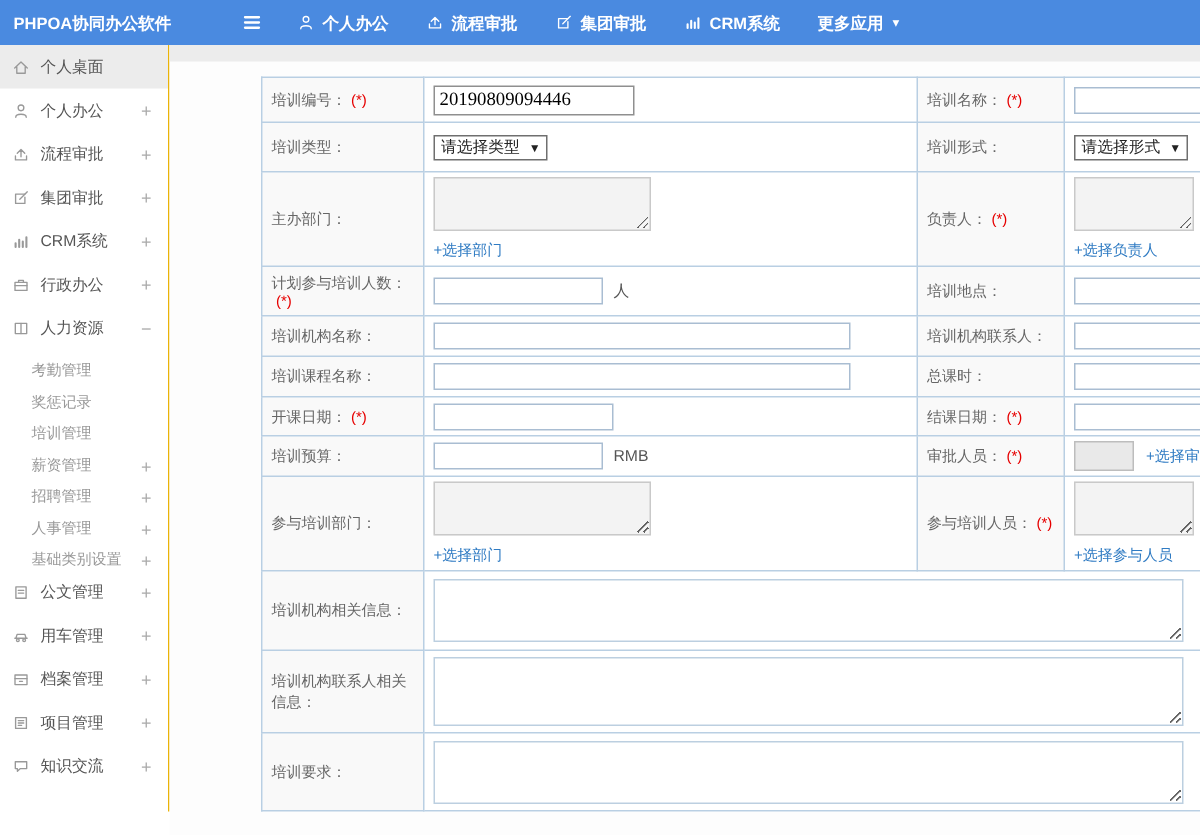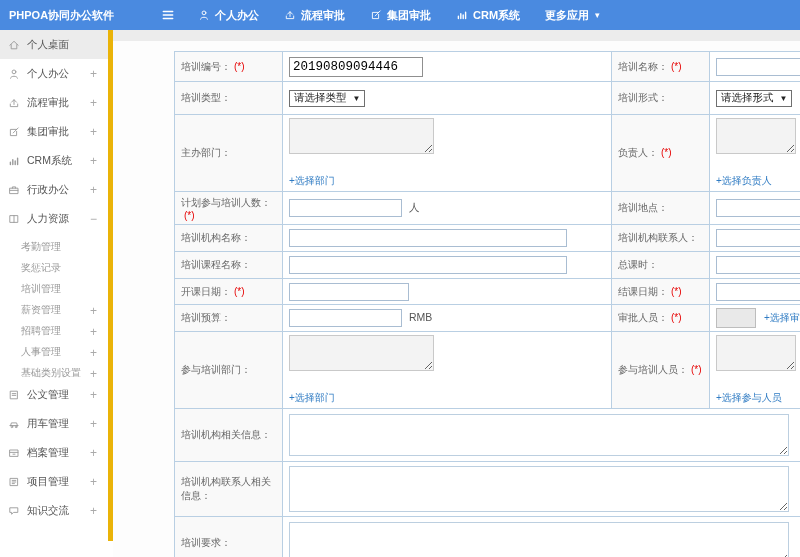--- a/index.html
+++ b/index.html
@@ -10,51 +10,51 @@
           display:flex;align-items:center;color:#fff;z-index:5}
   .brand{width:148px;padding-left:9px;font-size:11px;font-weight:bold;white-space:nowrap}
   .menu-btn{width:14px;height:14px;color:#fff;cursor:pointer;margin-left:4px}
   #topnav{display:flex;align-items:center;margin-left:23px;gap:25px}
   .nav-item{display:flex;align-items:center;gap:5px;font-size:11px;font-weight:bold;color:#fff;
             cursor:pointer;text-decoration:none;white-space:nowrap}
   .nav-item .ico{width:12px;height:12px}
   .caret{font-size:9px;margin-left:1px}
   
   #sidebar{position:absolute;top:30px;left:0;bottom:16px;width:113px;background:#fff;
-           border-right:5px solid #eab308;box-sizing:border-box;overflow:hidden}
+           border-right:1px solid #eab308;box-sizing:border-box;overflow:hidden}
   .side-item{height:29px;display:flex;align-items:center;gap:7px;padding:0 11px 0 8px;
              font-size:10.5px;color:#555;cursor:pointer;white-space:nowrap}
   .side-item.active{background:#ececec}
   .side-item .ico{width:12px;height:12px;color:#999;flex:0 0 auto}
   .side-sub{height:21px;display:flex;align-items:flex-end;padding:0 11px 0 21px;font-size:10px;
             color:#999;cursor:pointer;white-space:nowrap}
   .expander{margin-left:auto;color:#aaa;font-size:12px;line-height:1}
   
   .main{position:absolute;top:30px;left:113px;right:0;bottom:0;background:#fdfdfd;overflow:hidden}
   .strip{height:11px;background:#ececec}
   .page-title{display:flex;align-items:center;gap:3px;margin:8px 0 0 31px;
               font-size:15px;font-weight:bold;color:#444}
   .page-title .ico{width:11px;height:11px;color:var(--green,#3aaa35)}
   
   table.form{border-collapse:collapse;table-layout:fixed;width:835px;margin:10px 0 0 61px;background:#fff}
   .form td{border:1px solid var(--tbl-border,#b9cfe3);font-size:10px;color:#666;
            padding:3px 4px 3px 6px;vertical-align:middle}
   td.lbl{background:#f9f9f9}
   .req{color:var(--required,#e60000);margin-left:3px}
   .inp{height:16px;border:1px solid #a9bdd2;font-size:11px;padding:0 3px;vertical-align:middle;
-       background:#fff;font-family:Liberation Mono, monospace}
+       background:#fff;font-family:Liberation Serif, serif}
   .inp.dark{height:18px;border-color:#8f8f8f;font-size:12.5px}
   .suffix{margin-left:7px;font-size:10.5px;color:#555}
   .sel{display:inline-flex;align-items:center;gap:6px;height:17px;border:1px solid #6f6f6f;
        background:#fff;padding:0 4px;font-size:10.5px;color:#222;cursor:pointer;box-sizing:border-box}
   .sel .car{font-size:8px;color:#222}
   textarea{display:block;resize:both;box-sizing:border-box;font-size:11px;font-family:inherit}
   .ta-gray{background:#f3f3f3;border:1px solid #c9c9c9}
   .ta-white{background:#fff;border:1px solid #bccfe0}
-  .linkline{margin-top:20px}
+  .linkline{margin-top:6px}
   a.plink{color:var(--link,#2f7bc3);font-size:10px;text-decoration:none;cursor:pointer}
   a.plink.inline{margin-left:8px;vertical-align:middle}
   .graybox{height:16px;background:#e9e9e9;border:1px solid #bdbdbd;vertical-align:middle}
   .ico{display:inline-block}
   .ico svg{width:100%;height:100%;display:block;fill:none;stroke:currentColor;stroke-width:.9;
            stroke-linecap:round;stroke-linejoin:round}
 </style>
 </head>
 <body>
 

